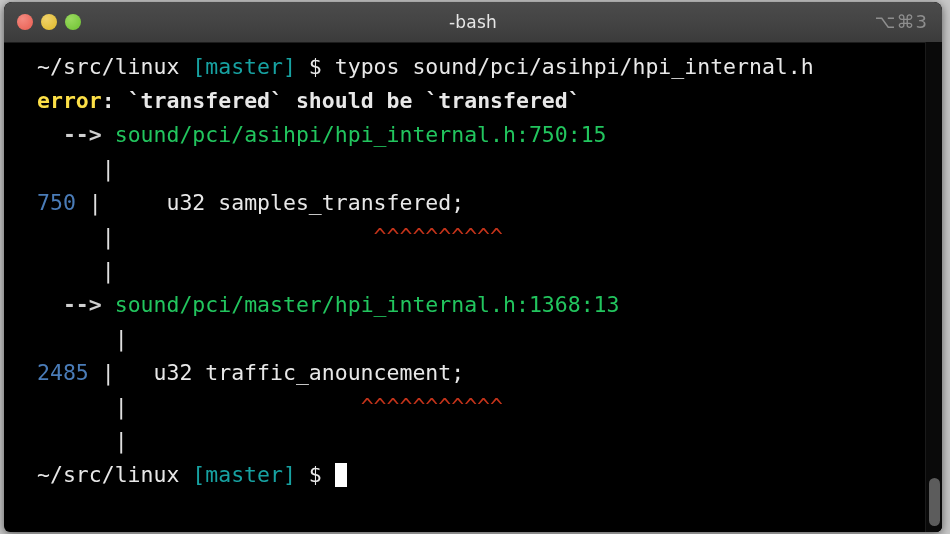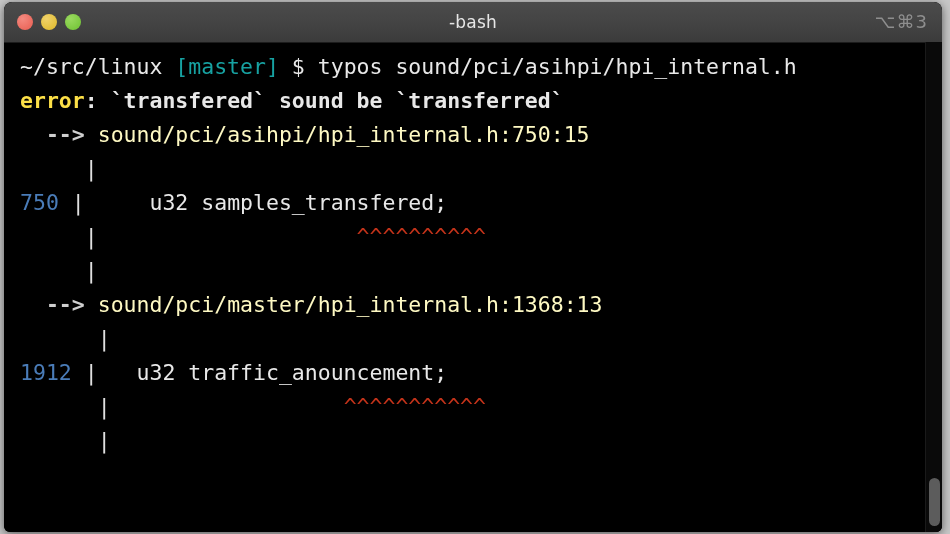--- a/index.html
+++ b/index.html
@@ -87,37 +87,38 @@
     letter-spacing: 1px;
   }
 
   
   .term {
     position: relative;
     height: 490px;
     background: #000;
     padding: 7px 0 0 16px;
     box-sizing: border-box;
+    margin-left: 17px;
   }
 
   .line {
     height: 34px;
     line-height: 34px;
     white-space: pre;
     font-family: "DejaVu Sans Mono", monospace;
     font-size: 21.5px;
     color: #dcdcdc;
     letter-spacing: 0px;
   }
 
   .c-white   { color: #e8e8e8; }
   .c-grey    { color: #cfcfcf; }
   .c-teal    { color: #17a2a2; }
   .c-red     { color: #fde047; }
-  .c-blue    { color: #fef9c3; }
+  .c-blue    { color: #22c55e; }
   .c-lineno  { color: #4a7cb8; }
   .c-bar     { color: #e0e0e0; }
   .c-caret   { color: #c3331a; }
   .bold      { font-weight: bold; }
 
   .cursor {
     display: inline-block;
     width: 12px;
     height: 24px;
     background: #ffffff;
@@ -157,43 +158,44 @@
         <span class="light max"></span>
       </div>
       <div class="title">-bash</div>
       <div class="shortcut">⌥⌘3</div>
     </div>
 
     <div class="term">
 
       <div class="line"><span class="c-white">~/src/linux</span><span class="c-white"> </span><span class="c-teal">[master]</span><span class="c-white"> </span><span class="c-white">$</span><span class="c-white"> </span><span class="c-white">typos sound/pci/asihpi/hpi_internal.h</span></div>
 
-      <div class="line"><span class="c-red bold">error</span><span class="c-white bold">:</span><span class="c-white bold"> </span><span class="c-white bold">`transfered` sound be `transferred`</span></div>
+      <div class="line"><span class="c-red bold">error</span><span class="c-white bold">:</span><span class="c-white bold"> </span><span class="c-white bold">`transfered` should be `transfered`</span></div>
 
       <div class="line"><span class="c-grey">  </span><span class="c-grey bold">--&gt;</span><span class="c-grey"> </span><span class="c-blue">sound/pci/asihpi/hpi_internal.h:750:15</span></div>
 
       <div class="line"><span class="c-bar">     |</span></div>
 
       <div class="line"><span class="c-lineno">750</span><span class="c-bar"> | </span><span class="c-white">    u32 samples_transfered;</span></div>
 
       <div class="line"><span class="c-bar">     | </span><span>                   </span><span class="c-caret">^^^^^^^^^^</span></div>
 
       <div class="line"><span class="c-bar">     |</span></div>
 
 
       <div class="line"><span class="c-grey">  </span><span class="c-grey bold">--&gt;</span><span class="c-grey"> </span><span class="c-blue">sound/pci/master/hpi_internal.h:1368:13</span></div>
 
       <div class="line"><span class="c-bar">      |</span></div>
 
-      <div class="line"><span class="c-lineno">1912</span><span class="c-bar"> | </span><span class="c-white">  u32 traffic_anouncement;</span></div>
+      <div class="line"><span class="c-lineno">2485</span><span class="c-bar"> | </span><span class="c-white">  u32 traffic_anouncement;</span></div>
 
       <div class="line"><span class="c-bar">      | </span><span>                 </span><span class="c-caret">^^^^^^^^^^^</span></div>
 
       <div class="line"><span class="c-bar">      |</span></div>
 
+      <div class="line"><span class="c-white">~/src/linux</span><span class="c-white"> </span><span class="c-teal">[master]</span><span class="c-white"> </span><span class="c-white">$</span><span class="c-white"> </span><span class="cursor"></span></div>
 
     </div>
 
     <div class="scrollbar">
       <div class="scroll-thumb"></div>
     </div>
 
   </div>
 </div>
 

